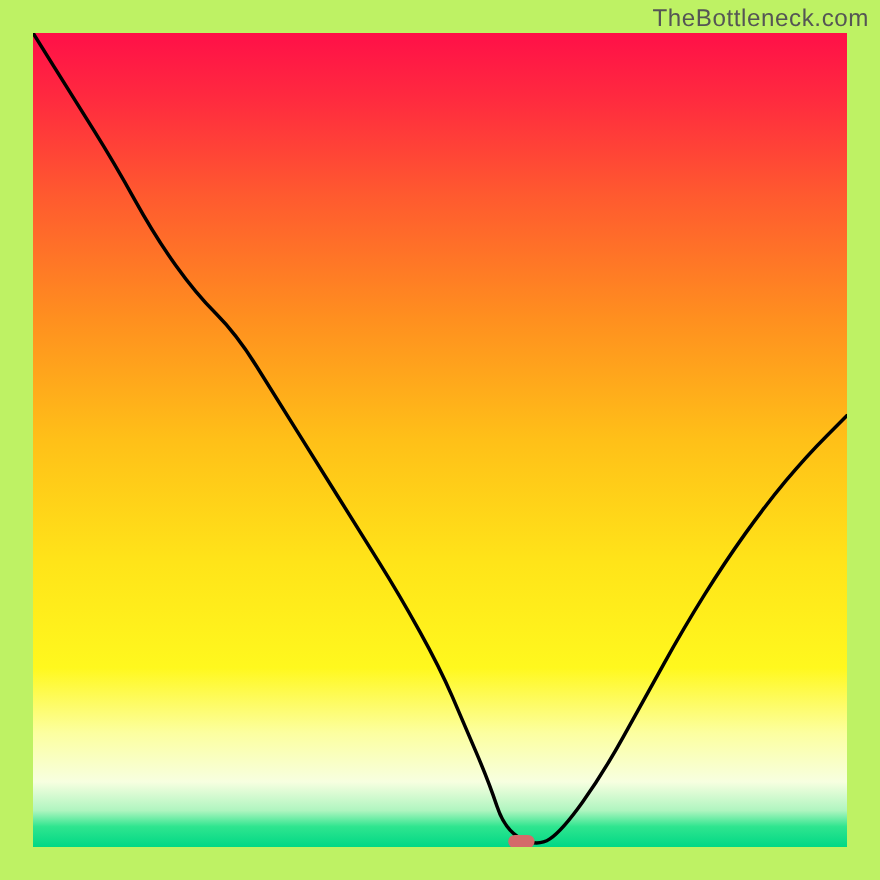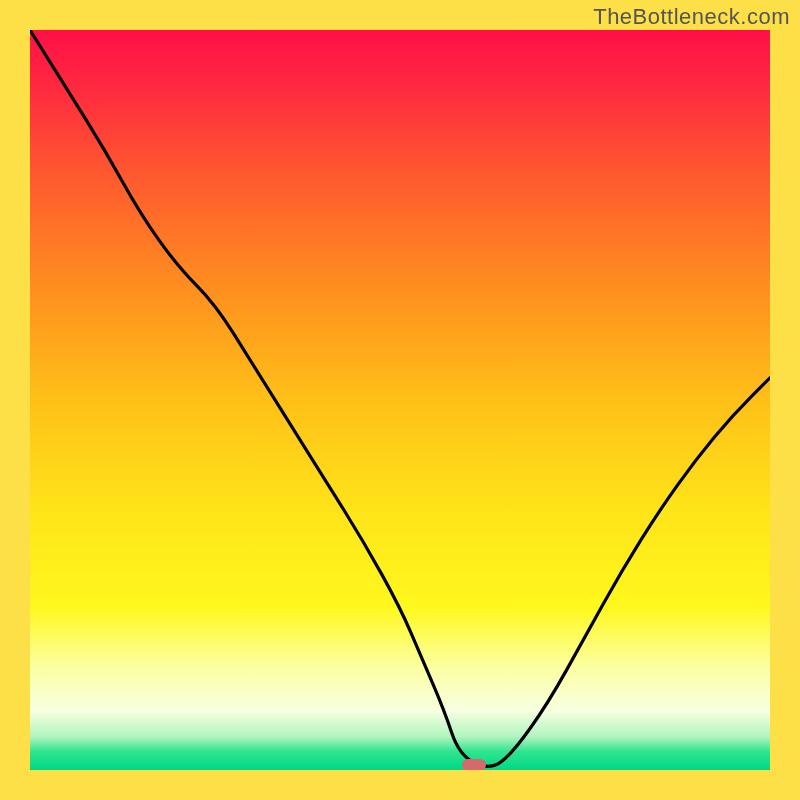--- a/index.html
+++ b/index.html
@@ -8,21 +8,21 @@
     width: 800px;
     height: 800px;
     background: #000;
     overflow: hidden;
     font-family: Arial, Helvetica, sans-serif;
   }
   .frame {
     position: relative;
     width: 800px;
     height: 800px;
-    background: #fde047;
+    background: #bef264;
   }
   .watermark {
     position: absolute;
     top: 4px;
     right: 10px;
     color: #555;
     font-size: 22px;
     font-weight: 500;
     letter-spacing: 0.5px;
     z-index: 20;

